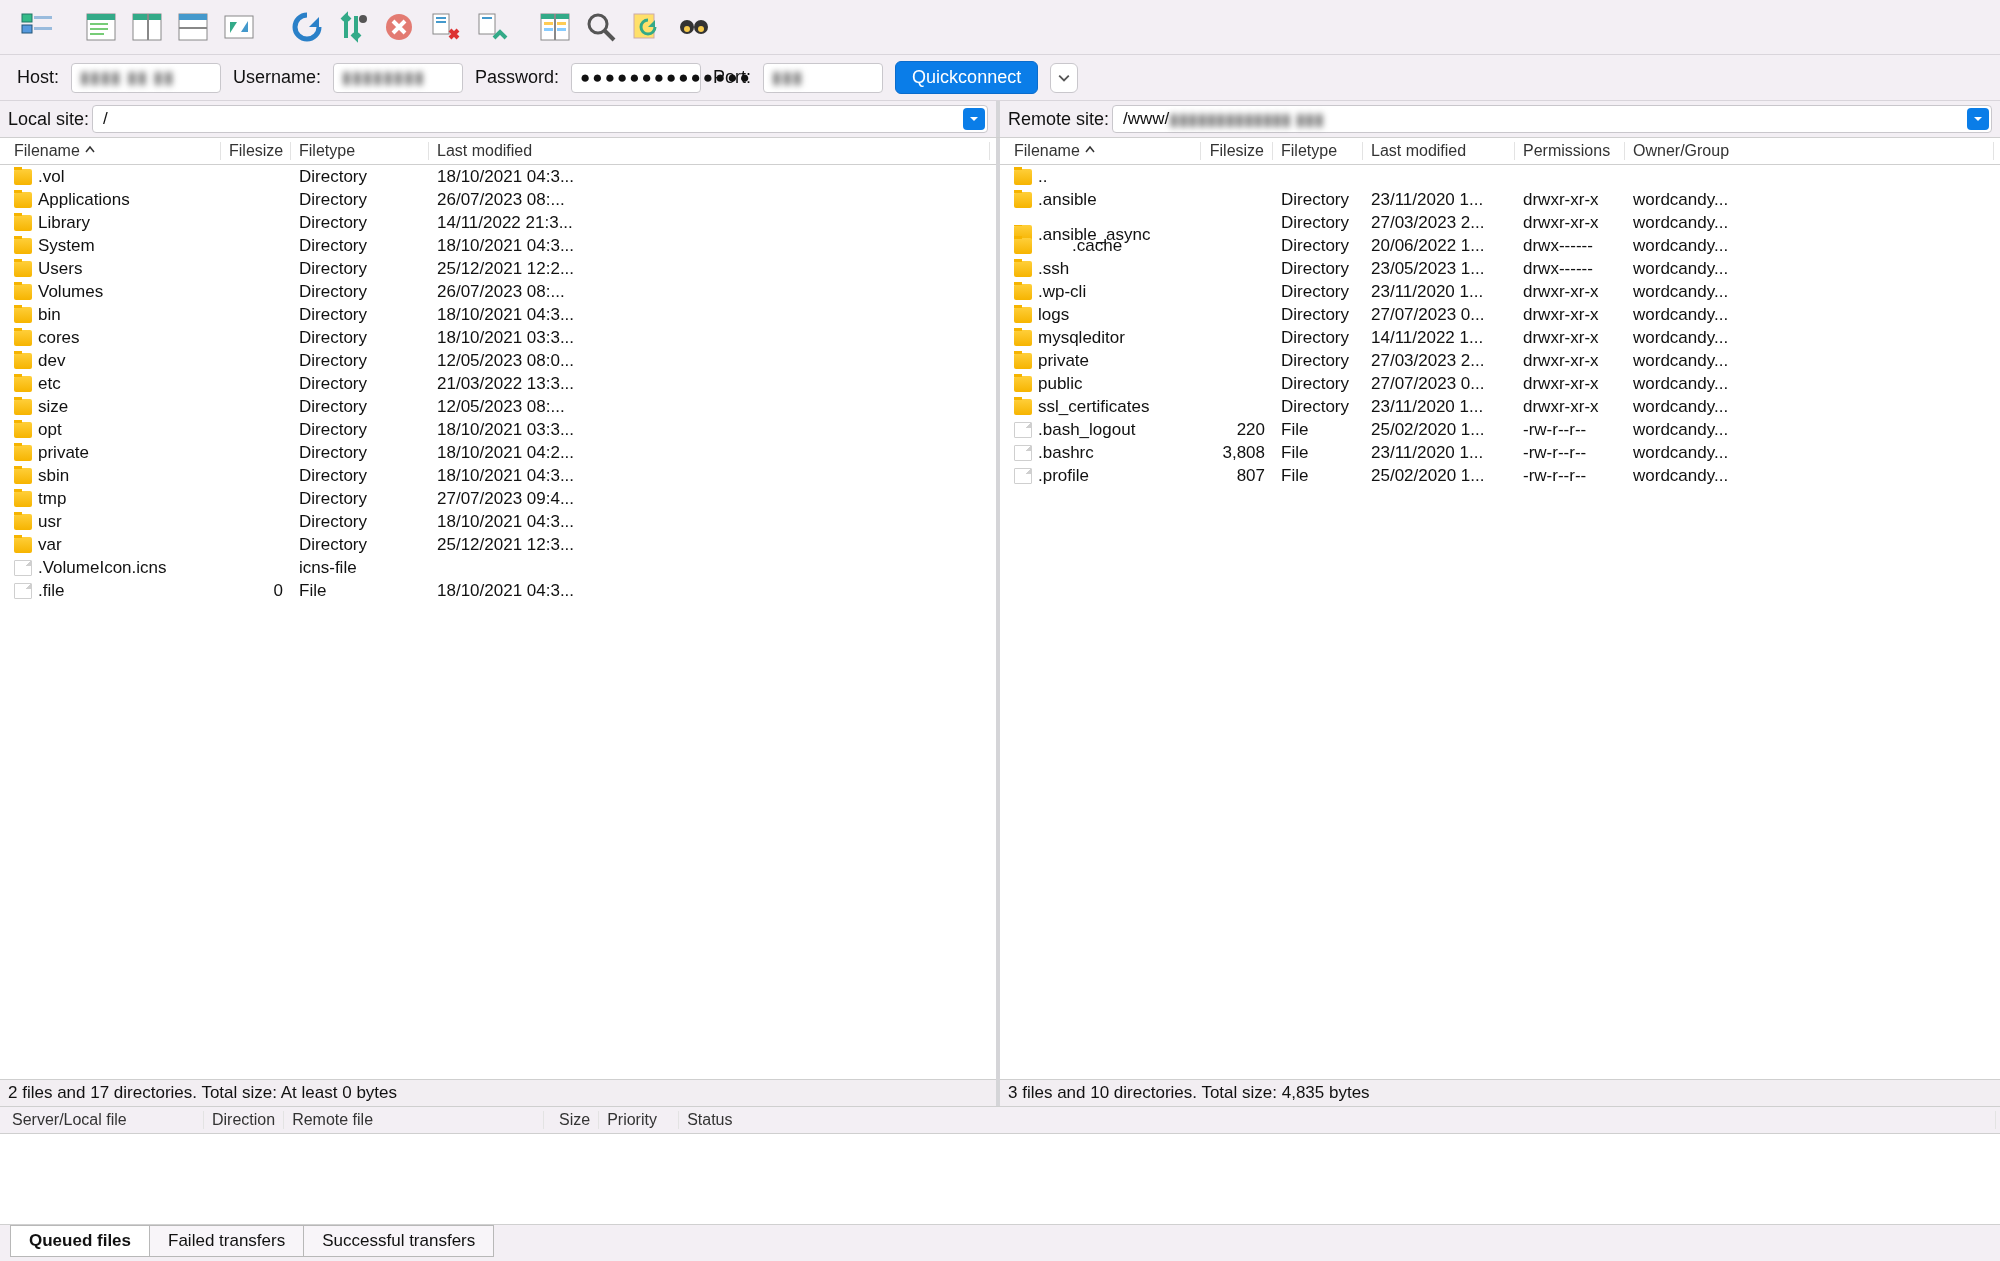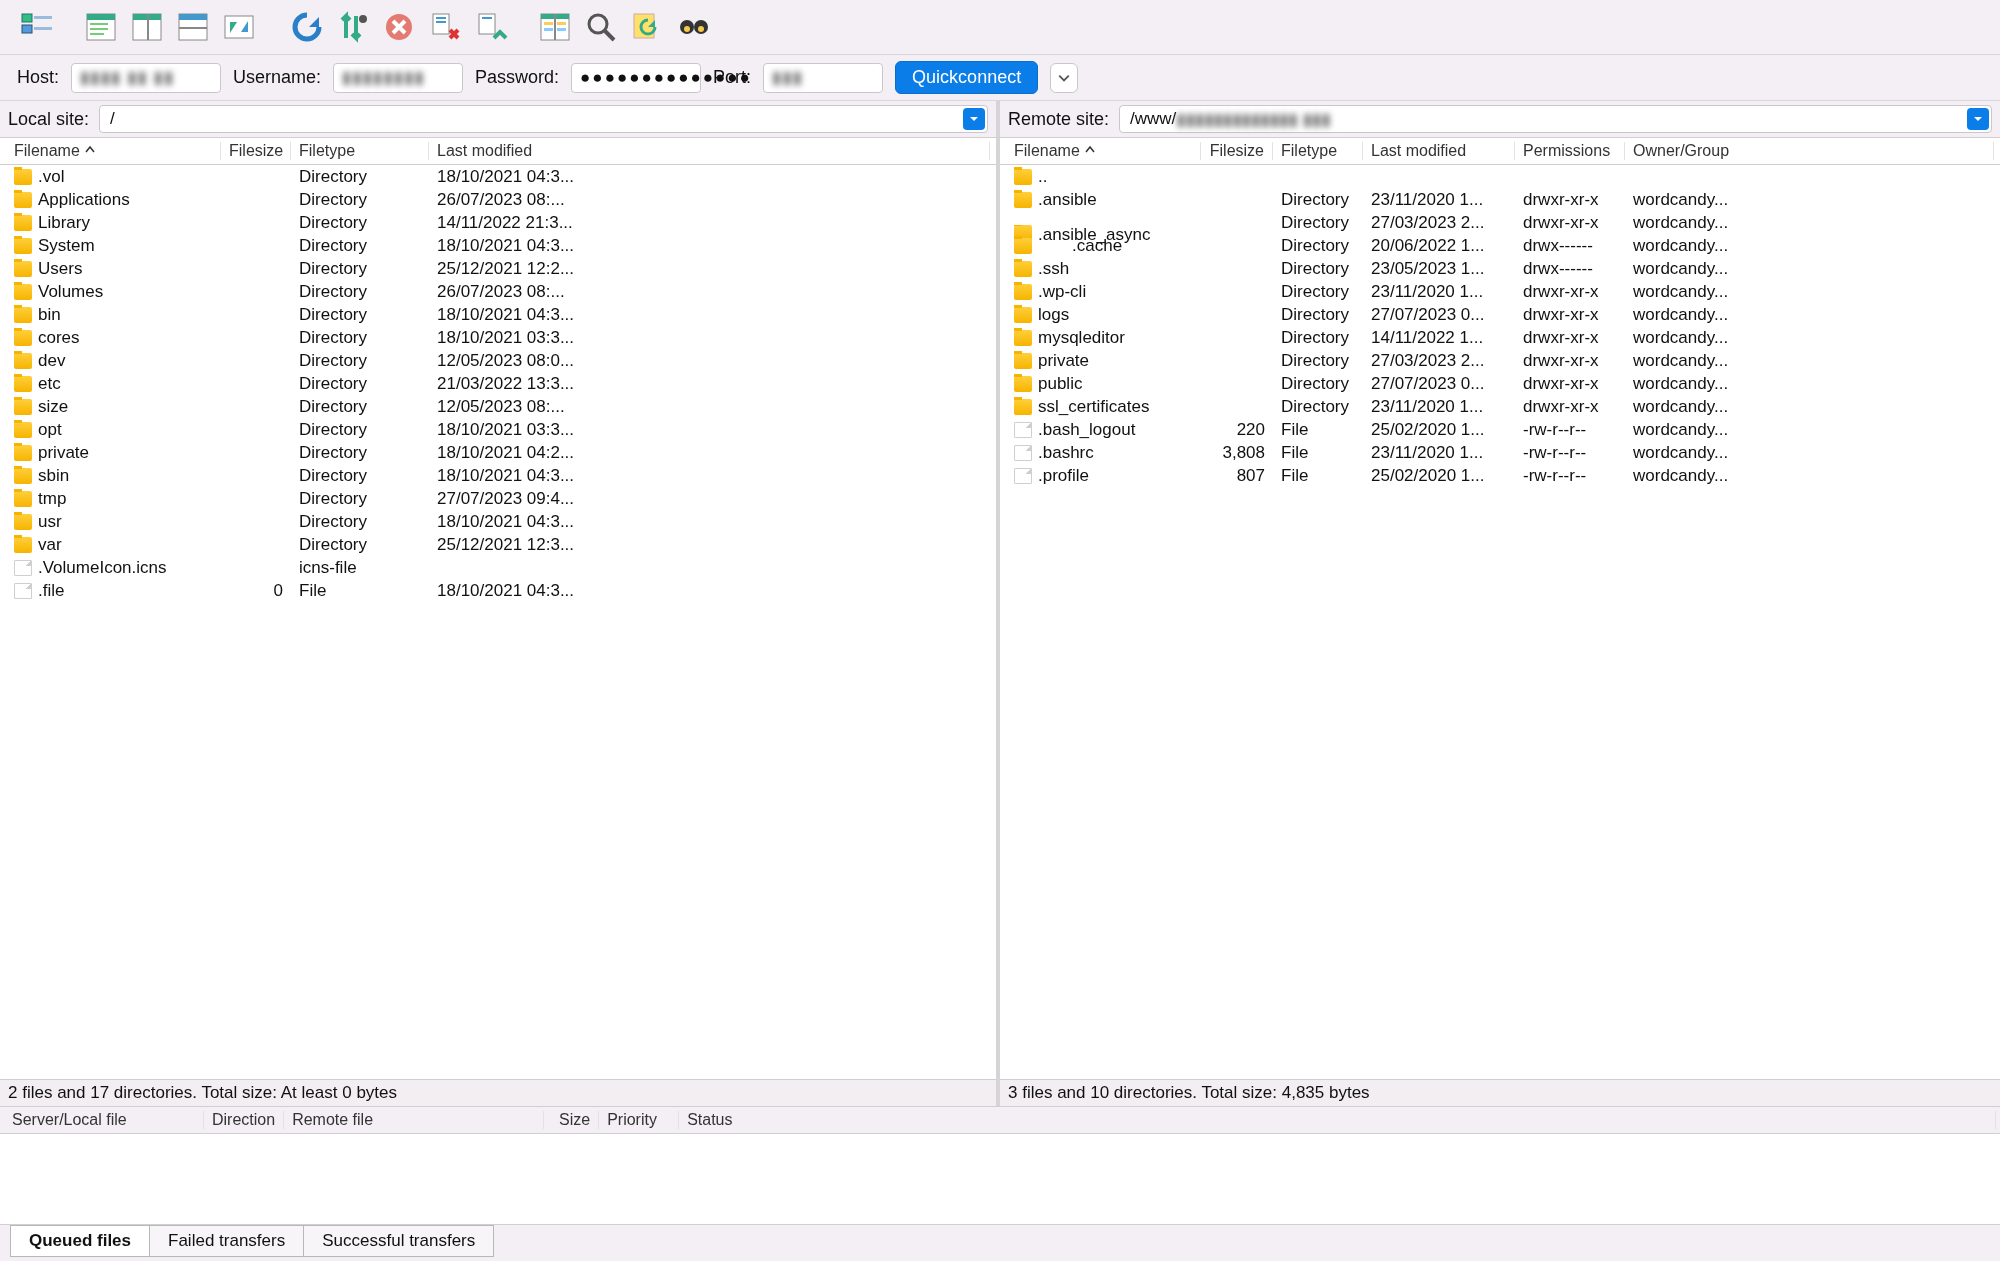--- a/index.html
+++ b/index.html
@@ -28,21 +28,21 @@
   .qc .fld.blur span { filter: blur(3px); color:#777; letter-spacing:1px;}
   .qc .fld.pw span { letter-spacing:2px; }
   .qcbtn { background:#0a7de8; color:#fff; border-radius:6px; padding:5px 16px; font-size:18px; display:flex; align-items:center; border:1px solid #0a6ccc;}
   .qcdd { width:28px; height:30px; border:1px solid #c9c7cc; border-radius:6px; background:#fff; display:flex; align-items:center; justify-content:center;}
   .qcdd svg{width:12px;height:12px;}
 
   
   .paths { display:flex; gap:0; border-bottom:1px solid #cfcfcf; background:#f3eff4;}
   .pane { flex:1 1 50%; display:flex; flex-direction:column; border-right:4px solid #d5d5d8;}
   .pane:last-child{border-right:none;}
-  .pathrow{ display:flex; align-items:center; gap:10px; padding:4px 8px;}
+  .pathrow{ display:flex; align-items:center; gap:3px; padding:4px 8px;}
   .pathrow label{font-size:18px;}
   .pathin{ flex:1; background:#fff; border:1px solid #c9c7cc; border-radius:4px; height:28px; display:flex; align-items:center; padding:0 8px 0 10px; position:relative;}
   .pathin .blurpart{filter:blur(3px); color:#777;}
   .pathdd{ position:absolute; right:2px; top:2px; bottom:2px; width:22px; background:#0a7de8; border-radius:4px; display:flex; align-items:center; justify-content:center;}
   .pathdd svg{width:10px;height:10px;}
 
   
   .filearea{ display:flex; flex:1 1 auto; min-height:0;}
   .fp { flex:1 1 50%; display:flex; flex-direction:column; border-right:4px solid #d5d5d8; background:#fff;}
   .fp:last-child{border-right:none;}

